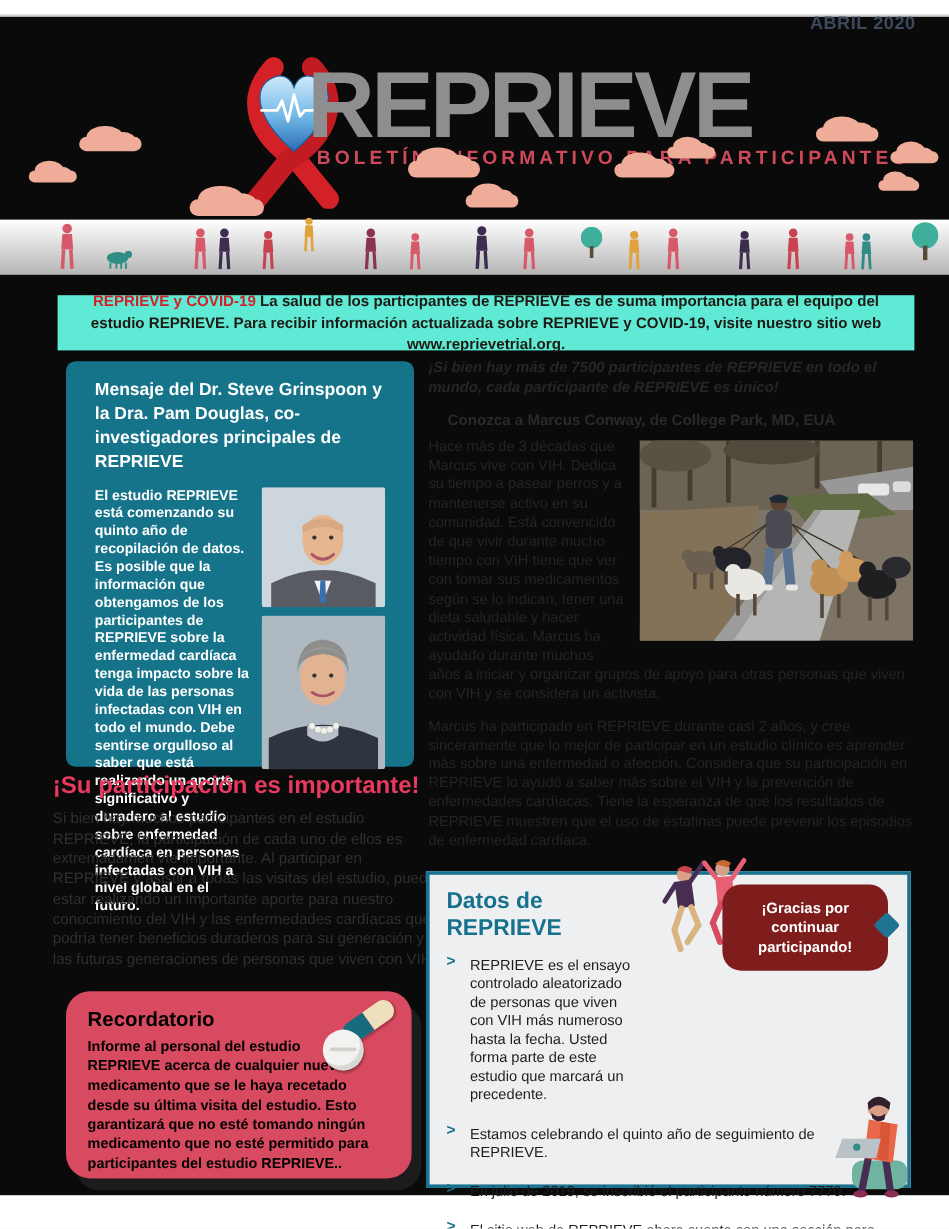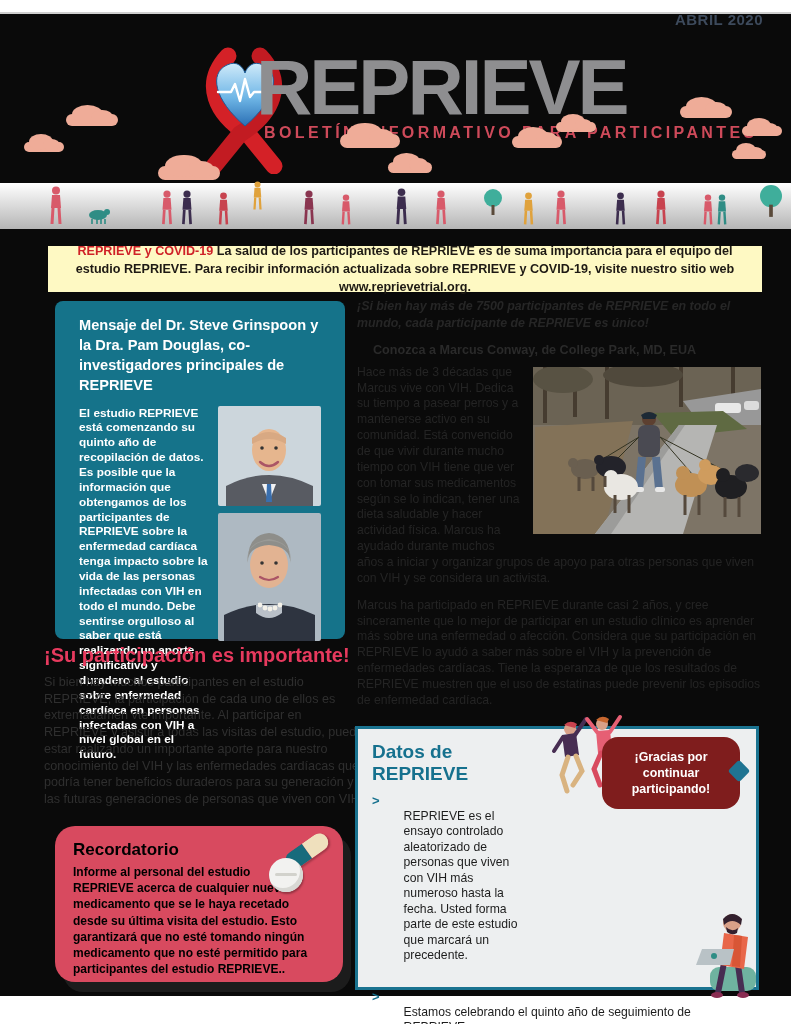--- a/index.html
+++ b/index.html
@@ -18,21 +18,21 @@
             color:#ce4a5a;letter-spacing:3.4px;white-space:nowrap;}
   .cloud{position:absolute;background:#efac98;border-radius:12px;}
   .cloud::before,.cloud::after{content:"";position:absolute;background:#efac98;border-radius:50%;}
   .cloud::before{width:60%;height:160%;left:12%;bottom:18%;}
   .cloud::after{width:42%;height:120%;right:10%;bottom:15%;}
   .band{position:absolute;left:0;top:169px;width:791px;height:46px;
         background:linear-gradient(#ffffff,#b5b5b5);}
   .ped{position:absolute;bottom:3px;}
 
   
-  .banner{position:absolute;left:48px;top:232px;width:714px;height:46px;background:#fef9c3;
+  .banner{position:absolute;left:48px;top:232px;width:714px;height:46px;background:#5eead4;
           display:flex;align-items:center;justify-content:center;}
   .banner p{margin:0;padding:0 14px;font-size:12.6px;line-height:1.45;color:#1e1a14;
             text-align:center;font-weight:bold;}
   .banner .lbl{color:#cf2127;}
 
   
   .msgbox{position:absolute;left:55px;top:287px;width:290px;height:338px;background:#15738a;
           border-radius:8px;padding:14px 24px;box-sizing:border-box;color:#fff;}
   .msgbox h2{margin:0 0 10px 0;font-size:14.6px;line-height:1.38;color:#fff;}
   .msgrow{display:flex;gap:8px;}
@@ -76,21 +76,21 @@
   .dancers{position:absolute;left:-4px;top:-8px;}
   .badge{position:absolute;right:8px;top:22px;width:138px;height:72px;background:#7f1d1d;
          border-radius:16px;display:flex;align-items:center;justify-content:center;
          text-align:center;padding:4px 8px;box-sizing:border-box;}
   .badge span{color:#fff;font-weight:bold;font-size:12.4px;line-height:1.3;}
   .badge::after{content:"";position:absolute;right:-7px;top:26px;width:16px;height:16px;
                 background:#1f7492;transform:rotate(45deg);border-radius:3px;}
   .facts ul{list-style:none;margin:0;padding:0;}
   .facts li{display:flex;gap:8px;margin-bottom:9px;}
   .chev{color:#16718e;font-weight:bold;font-size:13px;line-height:1.2;flex:0 0 auto;}
-  .facts li p{margin:16px;font-size:12.2px;line-height:1.27;color:#1d1d1d;}
+  .facts li p{margin:4px;font-size:12.2px;line-height:1.27;color:#1d1d1d;}
   .laptop-person{position:absolute;right:-16px;bottom:-14px;}
 </style>
 </head>
 <body>
 
 <div class="page">
   <div class="topline"></div>
   <div class="sheet">
 
     <div class="date">ABRIL 2020</div>

